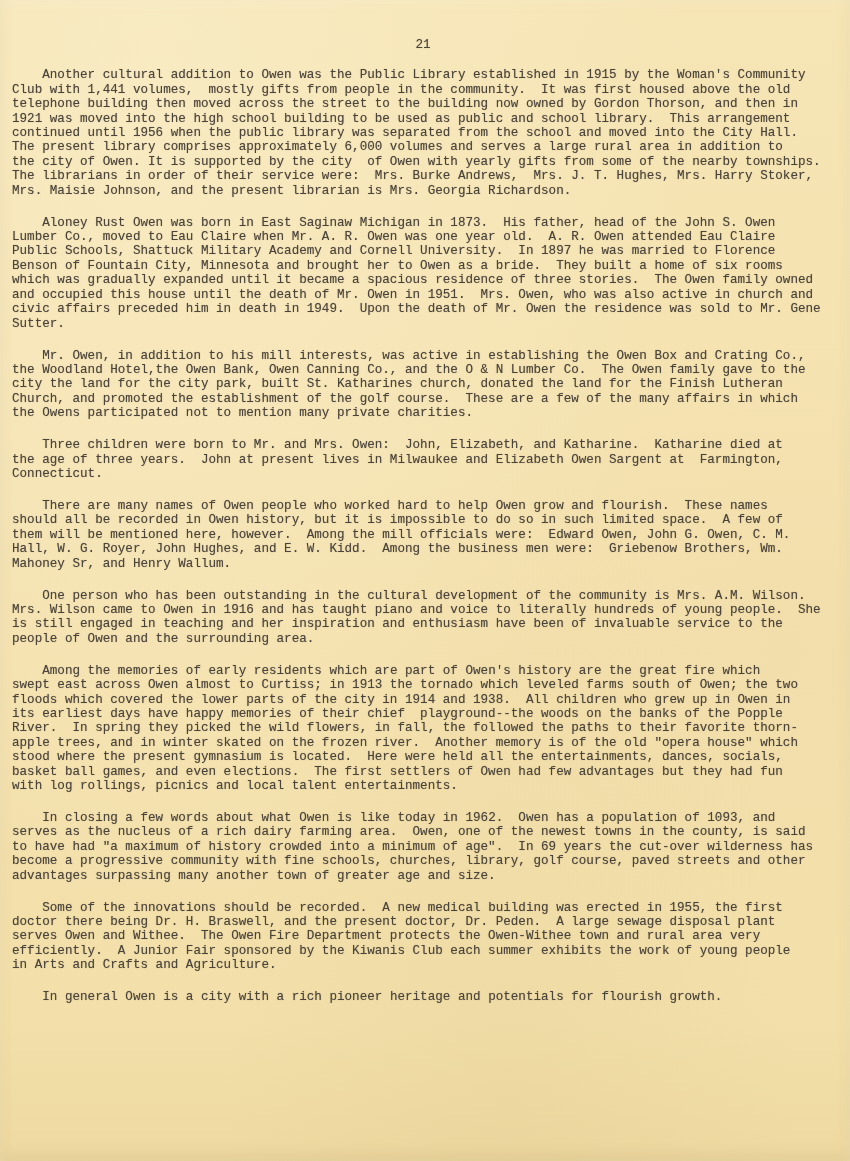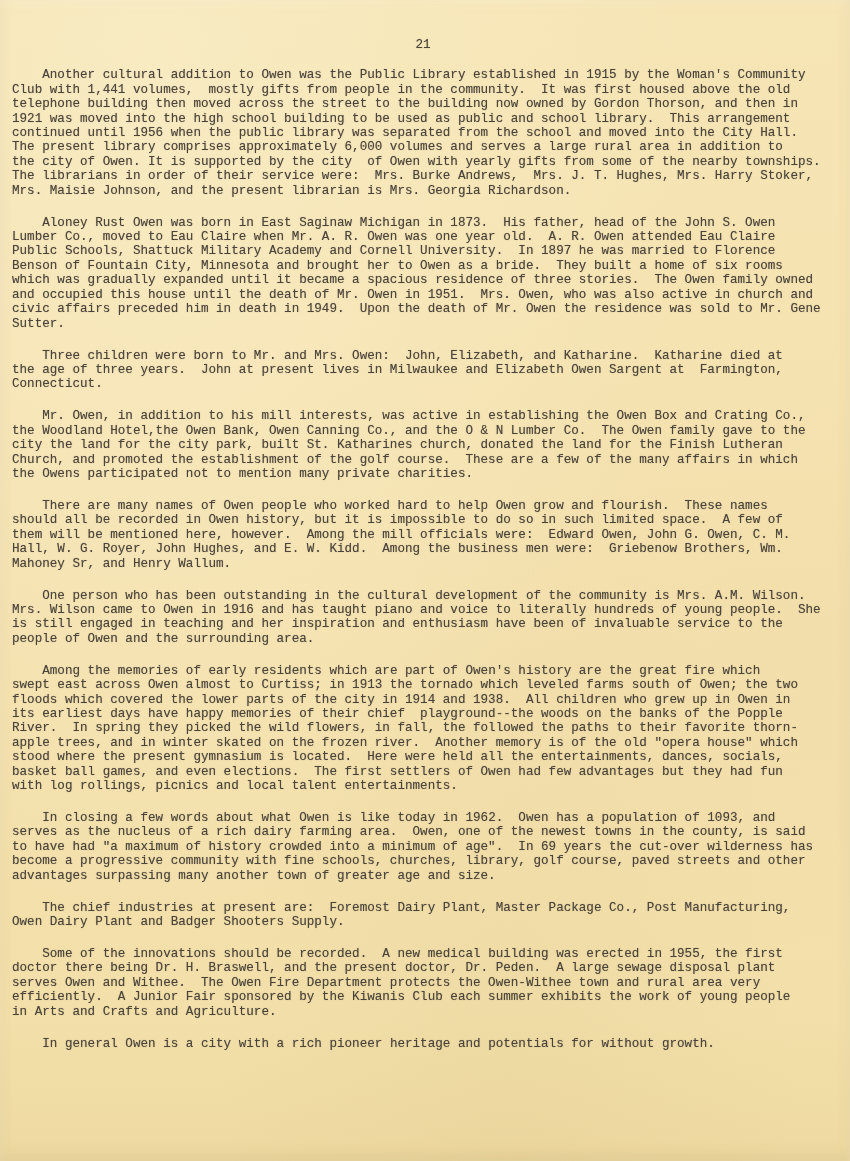--- a/index.html
+++ b/index.html
@@ -62,28 +62,28 @@
 The librarians in order of their service were:  Mrs. Burke Andrews,  Mrs. J. T. Hughes, Mrs. Harry Stoker,
 Mrs. Maisie Johnson, and the present librarian is Mrs. Georgia Richardson.</p>
     <p>    Aloney Rust Owen was born in East Saginaw Michigan in 1873.  His father, head of the John S. Owen
 Lumber Co., moved to Eau Claire when Mr. A. R. Owen was one year old.  A. R. Owen attended Eau Claire
 Public Schools, Shattuck Military Academy and Cornell University.  In 1897 he was married to Florence
 Benson of Fountain City, Minnesota and brought her to Owen as a bride.  They built a home of six rooms
 which was gradually expanded until it became a spacious residence of three stories.  The Owen family owned
 and occupied this house until the death of Mr. Owen in 1951.  Mrs. Owen, who was also active in church and
 civic affairs preceded him in death in 1949.  Upon the death of Mr. Owen the residence was sold to Mr. Gene
 Sutter.</p>
-    <p>    Three children were born to Mr. and Mrs. Owen:  John, Elizabeth, and Katharine.  Katharine died at
-the age of three years.  John at present lives in Milwaukee and Elizabeth Owen Sargent at  Farmington,
-Connecticut.</p>
     <p>    Mr. Owen, in addition to his mill interests, was active in establishing the Owen Box and Crating Co.,
 the Woodland Hotel,the Owen Bank, Owen Canning Co., and the O &amp; N Lumber Co.  The Owen family gave to the
 city the land for the city park, built St. Katharines church, donated the land for the Finish Lutheran
 Church, and promoted the establishment of the golf course.  These are a few of the many affairs in which
 the Owens participated not to mention many private charities.</p>
+    <p>    Three children were born to Mr. and Mrs. Owen:  John, Elizabeth, and Katharine.  Katharine died at
+the age of three years.  John at present lives in Milwaukee and Elizabeth Owen Sargent at  Farmington,
+Connecticut.</p>
     <p>    There are many names of Owen people who worked hard to help Owen grow and flourish.  These names
 should all be recorded in Owen history, but it is impossible to do so in such limited space.  A few of
 them will be mentioned here, however.  Among the mill officials were:  Edward Owen, John G. Owen, C. M.
 Hall, W. G. Royer, John Hughes, and E. W. Kidd.  Among the business men were:  Griebenow Brothers, Wm.
 Mahoney Sr, and Henry Wallum.</p>
     <p>    One person who has been outstanding in the cultural development of the community is Mrs. A.M. Wilson.
 Mrs. Wilson came to Owen in 1916 and has taught piano and voice to literally hundreds of young people.  She
 is still engaged in teaching and her inspiration and enthusiasm have been of invaluable service to the
 people of Owen and the surrounding area.</p>
     <p>    Among the memories of early residents which are part of Owen's history are the great fire which
@@ -93,22 +93,20 @@
 River.  In spring they picked the wild flowers, in fall, the followed the paths to their favorite thorn-
 apple trees, and in winter skated on the frozen river.  Another memory is of the old "opera house" which
 stood where the present gymnasium is located.  Here were held all the entertainments, dances, socials,
 basket ball games, and even elections.  The first settlers of Owen had few advantages but they had fun
 with log rollings, picnics and local talent entertainments.</p>
     <p>    In closing a few words about what Owen is like today in 1962.  Owen has a population of 1093, and
 serves as the nucleus of a rich dairy farming area.  Owen, one of the newest towns in the county, is said
 to have had "a maximum of history crowded into a minimum of age".  In 69 years the cut-over wilderness has
 become a progressive community with fine schools, churches, library, golf course, paved streets and other
 advantages surpassing many another town of greater age and size.</p>
-    <p>    The chief industries at present are:  Foremost Dairy Plant, Master Package Co., Post Manufacturing,
-Owen Dairy Plant and Badger Shooters Supply.</p>
     <p>    Some of the innovations should be recorded.  A new medical building was erected in 1955, the first
 doctor there being Dr. H. Braswell, and the present doctor, Dr. Peden.  A large sewage disposal plant
 serves Owen and Withee.  The Owen Fire Department protects the Owen-Withee town and rural area very
 efficiently.  A Junior Fair sponsored by the Kiwanis Club each summer exhibits the work of young people
 in Arts and Crafts and Agriculture.</p>
-    <p>    In general Owen is a city with a rich pioneer heritage and potentials for without growth.</p>
+    <p>    In general Owen is a city with a rich pioneer heritage and potentials for flourish growth.</p>
   </div>
 </div>
 
 </body></html>

